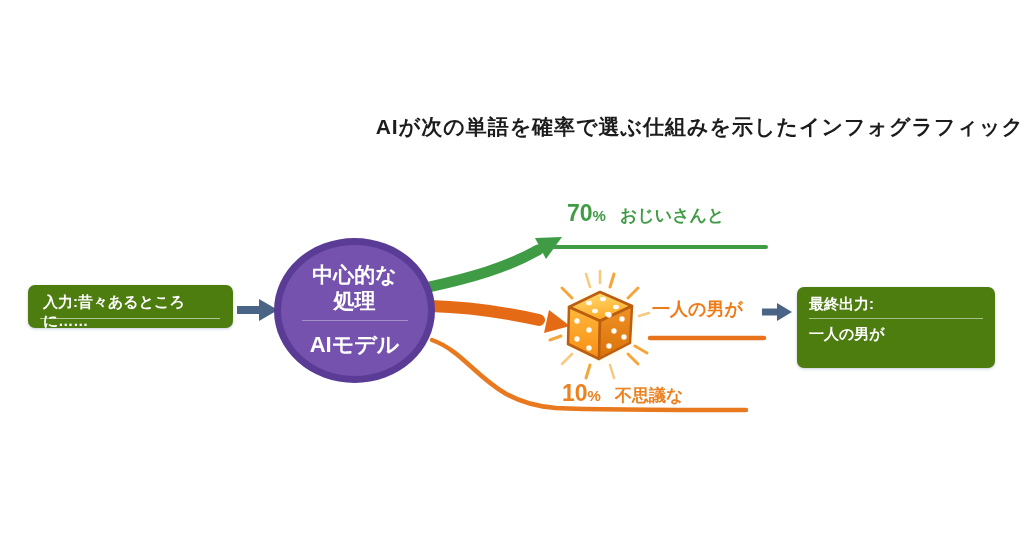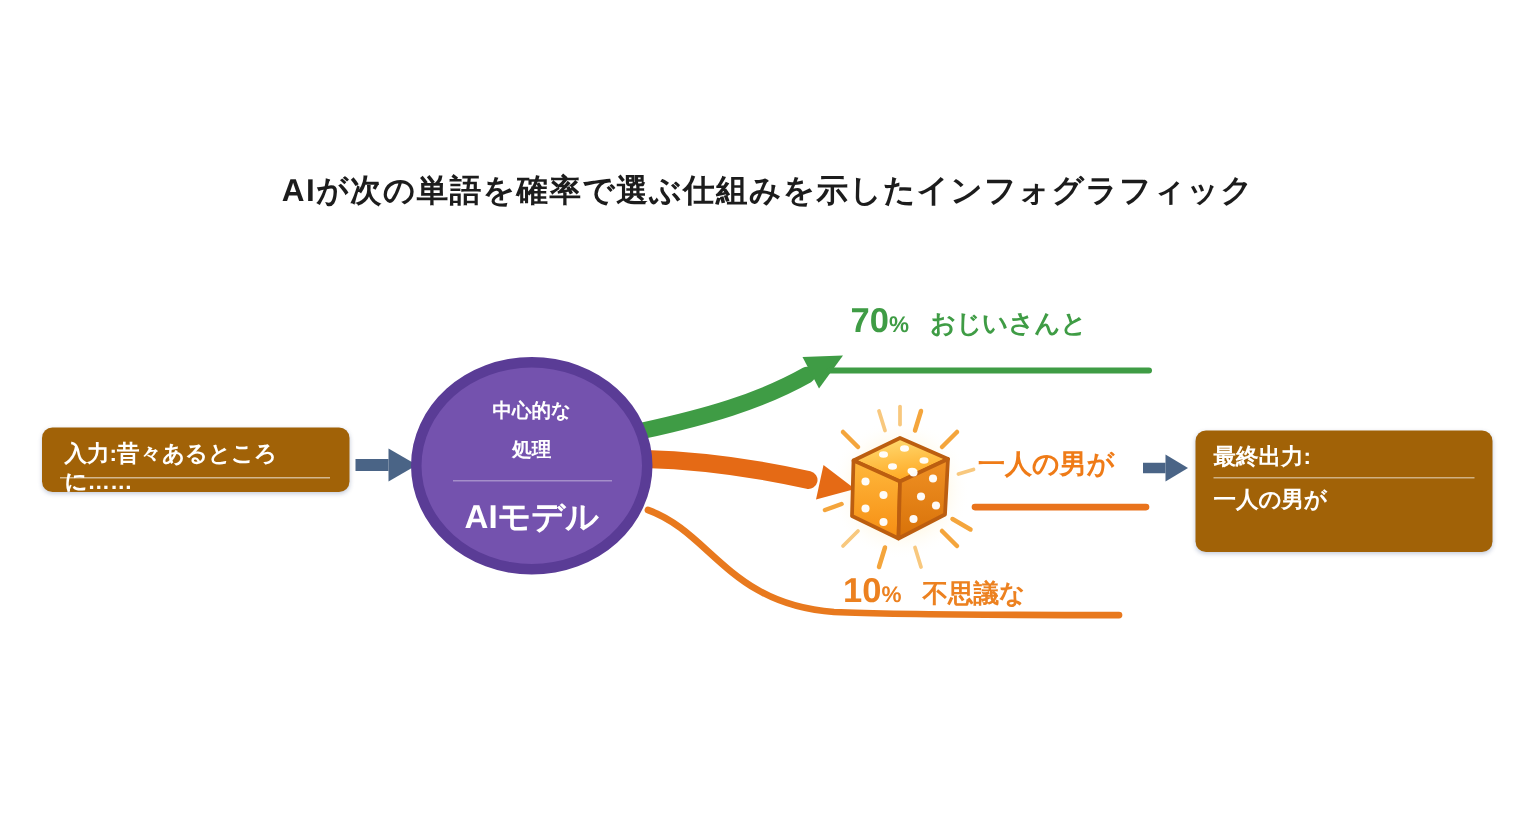--- a/index.html
+++ b/index.html
@@ -8,31 +8,31 @@
     position: relative;
     width: 1024px;
     height: 550px;
     background: #ffffff;
     overflow: hidden;
     font-family: "Liberation Sans", "DejaVu Sans", sans-serif;
   }
   .title {
     position: absolute;
     top: 113px; left: 0; width: 100%;
-    text-align: center;
+    text-align: right;
     font-size: 21px;
     font-weight: bold;
     color: #1c1c1c;
     letter-spacing: 1px;
   }
   svg.canvas { position: absolute; inset: 0; z-index: 1; }
 
   .io-box {
     position: absolute;
-    background: #a16207;
+    background: #4d7c0f;
     border-radius: 7px;
     color: #ffffff;
     font-weight: bold;
     z-index: 2;
     box-shadow: 0 1px 3px rgba(30,60,120,.25);
   }
   .input-box { left: 28px; top: 285px; width: 205px; height: 43px; padding: 8px 14px 0 15px; font-size: 15px; }
   .input-box .box-underline { position: absolute; left: 12px; right: 13px; bottom: 9px; height: 1px; background: rgba(255,255,255,.55); }
 
   .output-box { left: 797px; top: 287px; width: 198px; height: 81px; padding: 8px 12px 12px 12px; font-size: 15px; }
@@ -44,21 +44,21 @@
     left: 274px; top: 238px;
     width: 161px; height: 145px;
     background: #7452AE;
     border: 7px solid #5A3C96;
     border-radius: 50%;
     z-index: 2;
     display: flex; flex-direction: column;
     align-items: center; justify-content: center;
     color: #fff; font-weight: bold; text-align: center;
   }
-  .model-role { font-size: 13px; line-height: 26px; font-family: Liberation Mono, monospace; }
+  .model-role { font-size: 21px; line-height: 26px; }
   .model-divider { width: 106px; height: 1px; background: rgba(255,255,255,.35); margin: 6px 0 9px 0; }
   .model-name { font-size: 22px; }
 
   .branch-label {
     position: absolute; z-index: 3;
     display: flex; align-items: baseline;
     font-weight: bold; white-space: nowrap;
   }
   .branch-label .num { font-size: 23px; }
   .branch-label .pct { font-size: 15px; }

